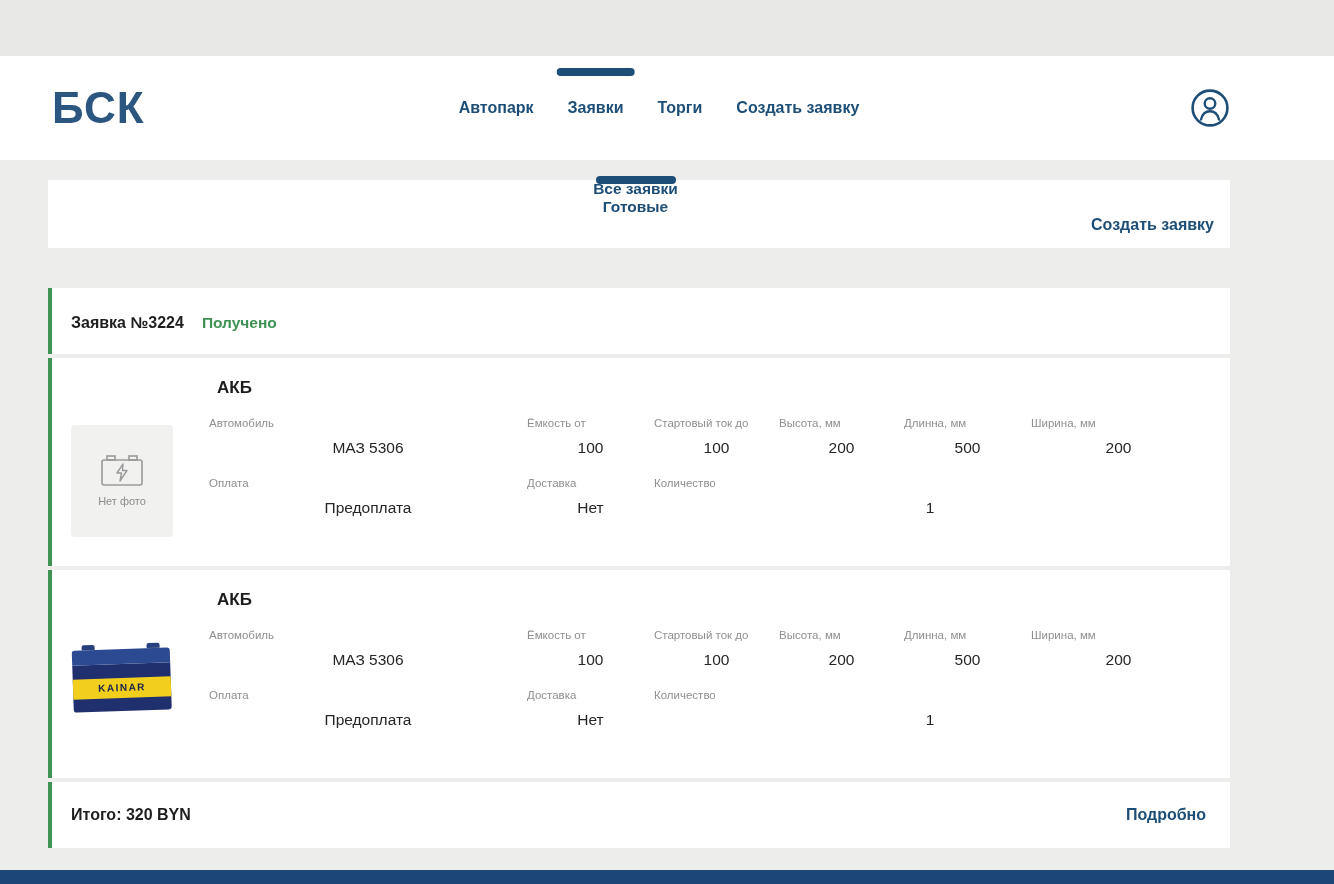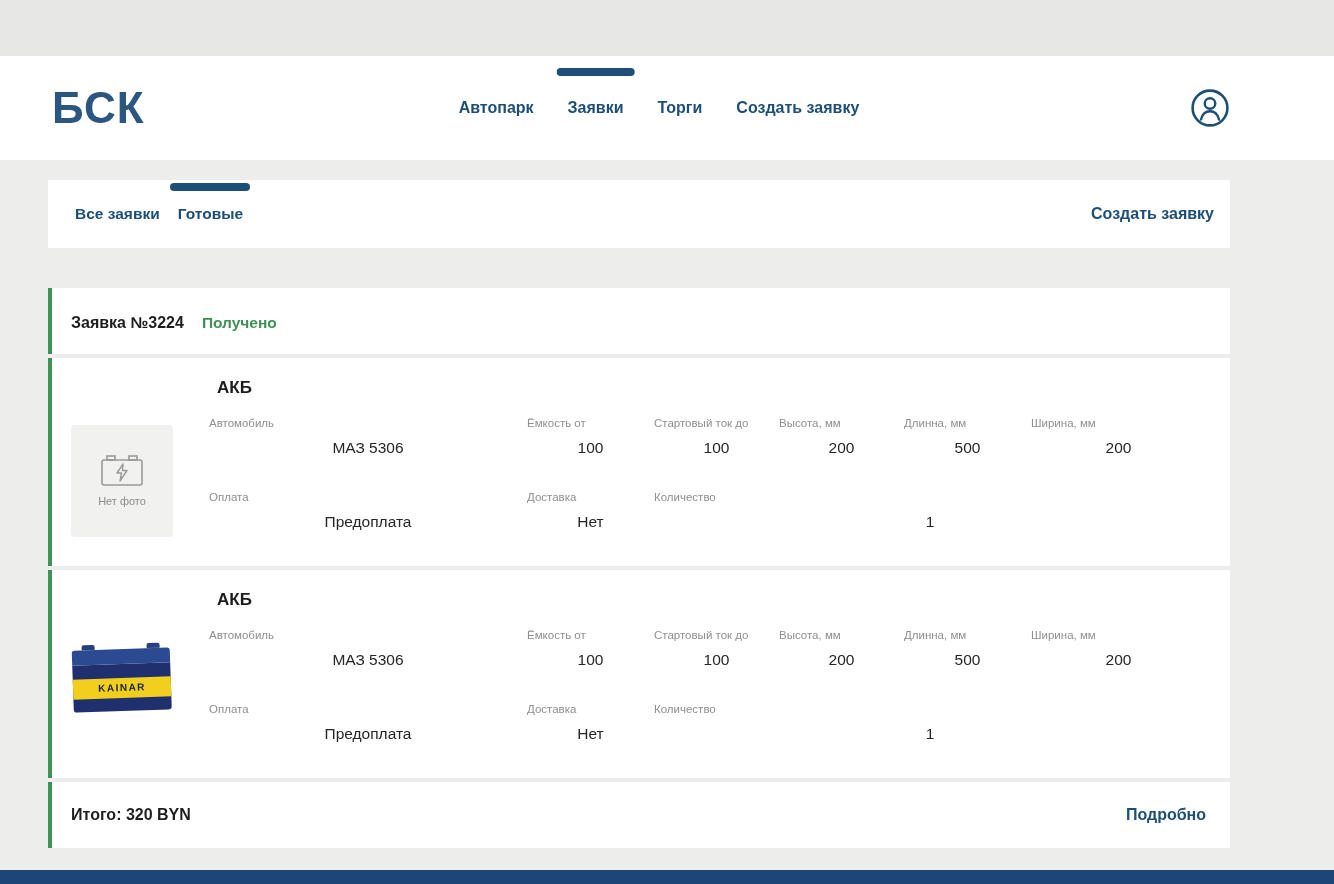--- a/index.html
+++ b/index.html
@@ -16,21 +16,21 @@
 
   
   .header { height:104px; background:#ffffff; display:flex; align-items:center; position:relative; }
   .logo { margin-left:52px; font-size:44px; font-weight:700; color:#2a567f; letter-spacing:1px; cursor:pointer; }
   .main-nav { position:absolute; left:50%; transform:translateX(-52%); display:flex; gap:34px; align-items:center; }
   .nav-item { position:relative; font-size:16px; font-weight:700; color:#1d4e78; cursor:pointer; white-space:nowrap; }
   .nav-indicator { position:absolute; top:-31px; left:50%; transform:translateX(-50%); width:78px; height:8px; background:#1d4e78; border-radius:6px; }
   .avatar { margin-left:auto; margin-right:104px; width:40px; height:40px; cursor:pointer; }
 
   
-  .tabs-bar { width:1182px; margin:20px 12px 0 48px; height:68px; background:#ffffff; display:flex; align-items:center; padding:0 16px 0 27px; }
+  .tabs-bar { width:1182px; margin:20px 12px 0 48px; height:68px; background:#ffffff; display:flex; align-items:center; padding:0 16px 0 27px;flex-direction:column; }
   .tab-item { position:relative; font-size:15.5px; font-weight:700; color:#1d4e78; margin-right:18px; cursor:pointer; }
   .tab-indicator { position:absolute; top:-22px; left:50%; transform:translateX(-50%); width:80px; height:8px; background:#1d4e78; border-radius:6px; }
   .create-link { margin-left:auto; font-size:16px; font-weight:700; color:#1d4e78; cursor:pointer; }
 
   
   .content { width:1182px; margin:40px 0 0 48px; }
   .card { background:#ffffff; border-left:4px solid #3f9154; margin-bottom:4px; }
 
   .request-header-card { height:66px; display:flex; align-items:center; padding:3px 24px 0 19px; }
   .req-title { font-size:16px; font-weight:700; color:#1f1f1f; }
@@ -45,21 +45,21 @@
   .battery-top { height:15px; background:#2c4a92; border-radius:3px 3px 0 0; position:relative; }
   .battery-top::before, .battery-top::after { content:""; position:absolute; top:-5px; width:13px; height:5px; background:#27407e; border-radius:2px 2px 0 0; }
   .battery-top::before { left:10px; }
   .battery-top::after { right:10px; }
   .battery-body { height:47px; background:#20306f; border-radius:0 0 3px 3px; display:flex; align-items:center; }
   .battery-band { width:100%; height:20px; background:#f2cf1c; display:flex; align-items:center; justify-content:center; font-size:10px; font-weight:700; letter-spacing:1.5px; color:#16214f; }
 
   .item-body { flex:1; margin-left:36px; }
   .item-title { font-size:17px; font-weight:700; color:#1c1c1c; padding-top:0; margin-bottom:19px;margin-left:8px; }
   .fg { display:grid; grid-template-columns:318px 127px 125px 125px 127px 1fr; }
-  .fg2 { display:grid; grid-template-columns:318px 127px 1fr; margin-top:34px; }
+  .fg2 { display:grid; grid-template-columns:318px 127px 1fr; margin-top:20px; }
   .f-label { font-size:11.5px; color:#8f8f8f; margin-bottom:10px; }
   .f-value { font-size:15.5px; color:#262626;text-align:center; }
 
   .total-card { height:66px; display:flex; align-items:center; justify-content:space-between; padding:0 24px 0 19px; margin-top:2px; }
   .total-text { font-size:16px; font-weight:700; color:#1f1f1f; }
   .details-link { font-size:16px; font-weight:700; color:#1d4e78; cursor:pointer; }
 
   .bottom-bar { position:absolute; left:0; bottom:0; width:100%; height:14px; background:#1c4675; }
 </style>
 </head>

